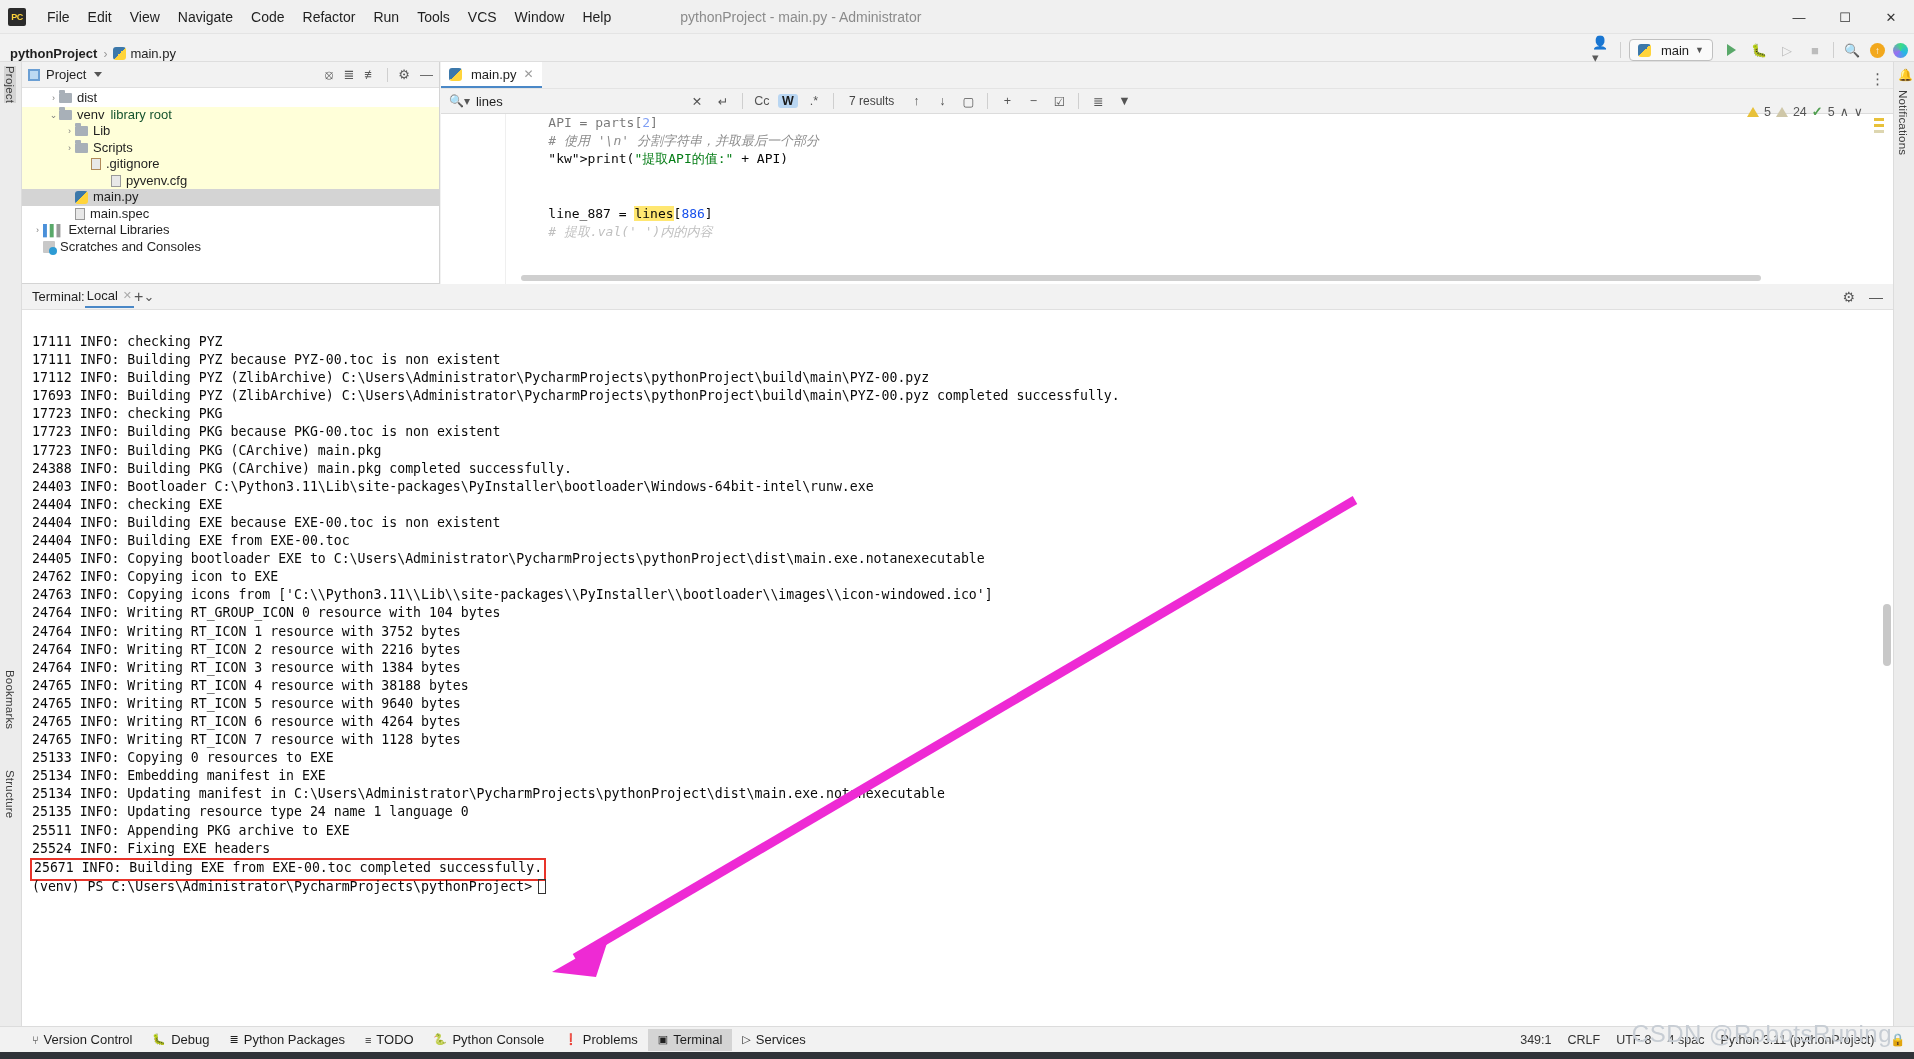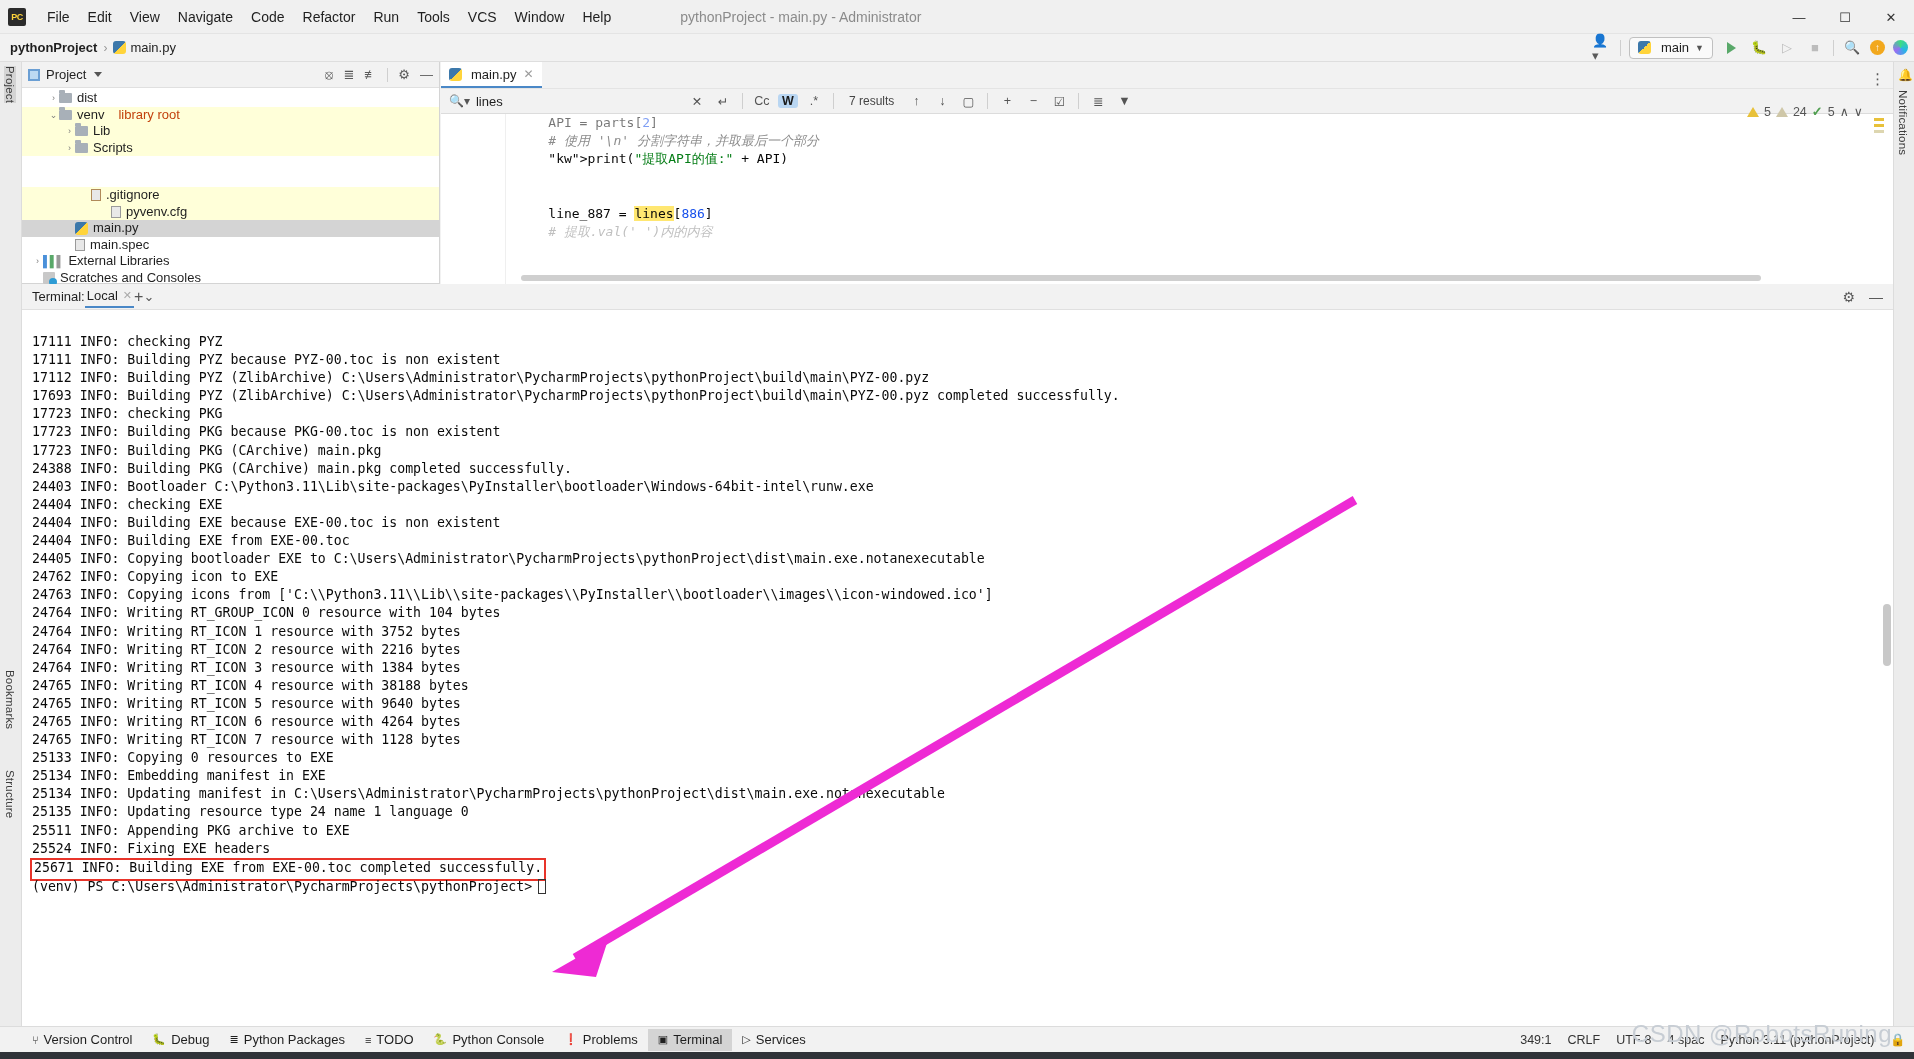--- a/index.html
+++ b/index.html
@@ -32,21 +32,21 @@
   }
   .win-controls { position: absolute; right: 0; top: 0; height: 34px; display: flex; }
   .win-btn {
     width: 46px; height: 34px; display: flex; align-items: center; justify-content: center;
     font-size: 13px; color: #333;
   }
 
   
   .navbar {
     position: absolute; left: 0; top: 34px; width: 1914px; height: 28px;
-    background: #f2f2f2; display: flex; align-items: center;
+    background: #f2f2f2; display: flex; align-items: flex-end;
     border-bottom: 1px solid #dedede;
   }
   .crumb { font-size: 13px; color: #1f1f1f; }
   .crumb.bold { font-weight: bold; }
   .crumb-sep { color: #999; margin: 0 6px; font-size: 12px; }
   .py-ico {
     display: inline-block; width: 13px; height: 13px; vertical-align: -2px; margin-right: 4px;
     background: linear-gradient(135deg, #3c78aa 0 50%, #ffd43b 50% 100%);
     border-radius: 3px;
   }
@@ -102,21 +102,21 @@
     content:""; position:absolute; left:0; top:-3px; width:6px; height:3px;
     background:#a8b0b8; border-radius:1px 1px 0 0;
   }
   .doc-ico {
     width: 10px; height: 12px; background: #e8e8e8; border: 1px solid #9a9a9a;
     display: inline-block; margin-right: 5px;
   }
   .lib-ico { display:inline-block; margin-right:5px; font-size: 11px; letter-spacing:-1px; }
   .scratch-ico { display:inline-block; width:12px;height:12px;margin-right:5px; background:#c8c8c8; position:relative; border-radius:1px;}
   .scratch-ico::after{content:"";position:absolute;right:-2px;bottom:-2px;width:8px;height:8px;border-radius:50%;background:#2d9bd4;}
-  .lroot { color: #c2410c; margin-left: 14px; }
+  .lroot { color: #14532d; margin-left: 6px; }
 
   
   .editor-area {
     position: absolute; left: 441px; top: 62px; width: 1452px; height: 222px;
     background: #ffffff; border-bottom: 1px solid #d4d4d4;
   }
   .tabstrip { height: 26px; background: #f2f2f2; display: flex; align-items: flex-end; position: relative; }
   .etab {
     height: 26px; display: flex; align-items: center; gap: 5px; padding: 0 8px;
     font-size: 13px; color: #1f1f1f; background: #ffffff;
@@ -323,21 +323,21 @@
         <div class="tree-row hl" style="padding-left: 42px;">
           <span class="arrow">›</span>
           <span class="folder"></span>
           <span>Lib</span>
         </div>
         <div class="tree-row hl" style="padding-left: 42px;">
           <span class="arrow">›</span>
           <span class="folder"></span>
           <span>Scripts</span>
         </div>
-        <div class="tree-row hl" style="padding-left: 58px; margin-top: 31px;">
+        <div class="tree-row hl" style="padding-left: 58px;">
           <span class="arrow"></span>
           <span class="doc-ico" style="border-color: rgb(176, 138, 90);"></span>
           <span>.gitignore</span>
         </div>
         <div class="tree-row hl" style="padding-left: 78px;">
           <span class="arrow"></span>
           <span class="doc-ico"></span>
           <span>pyvenv.cfg</span>
         </div>
         <div class="tree-row sel" style="padding-left: 42px;">

